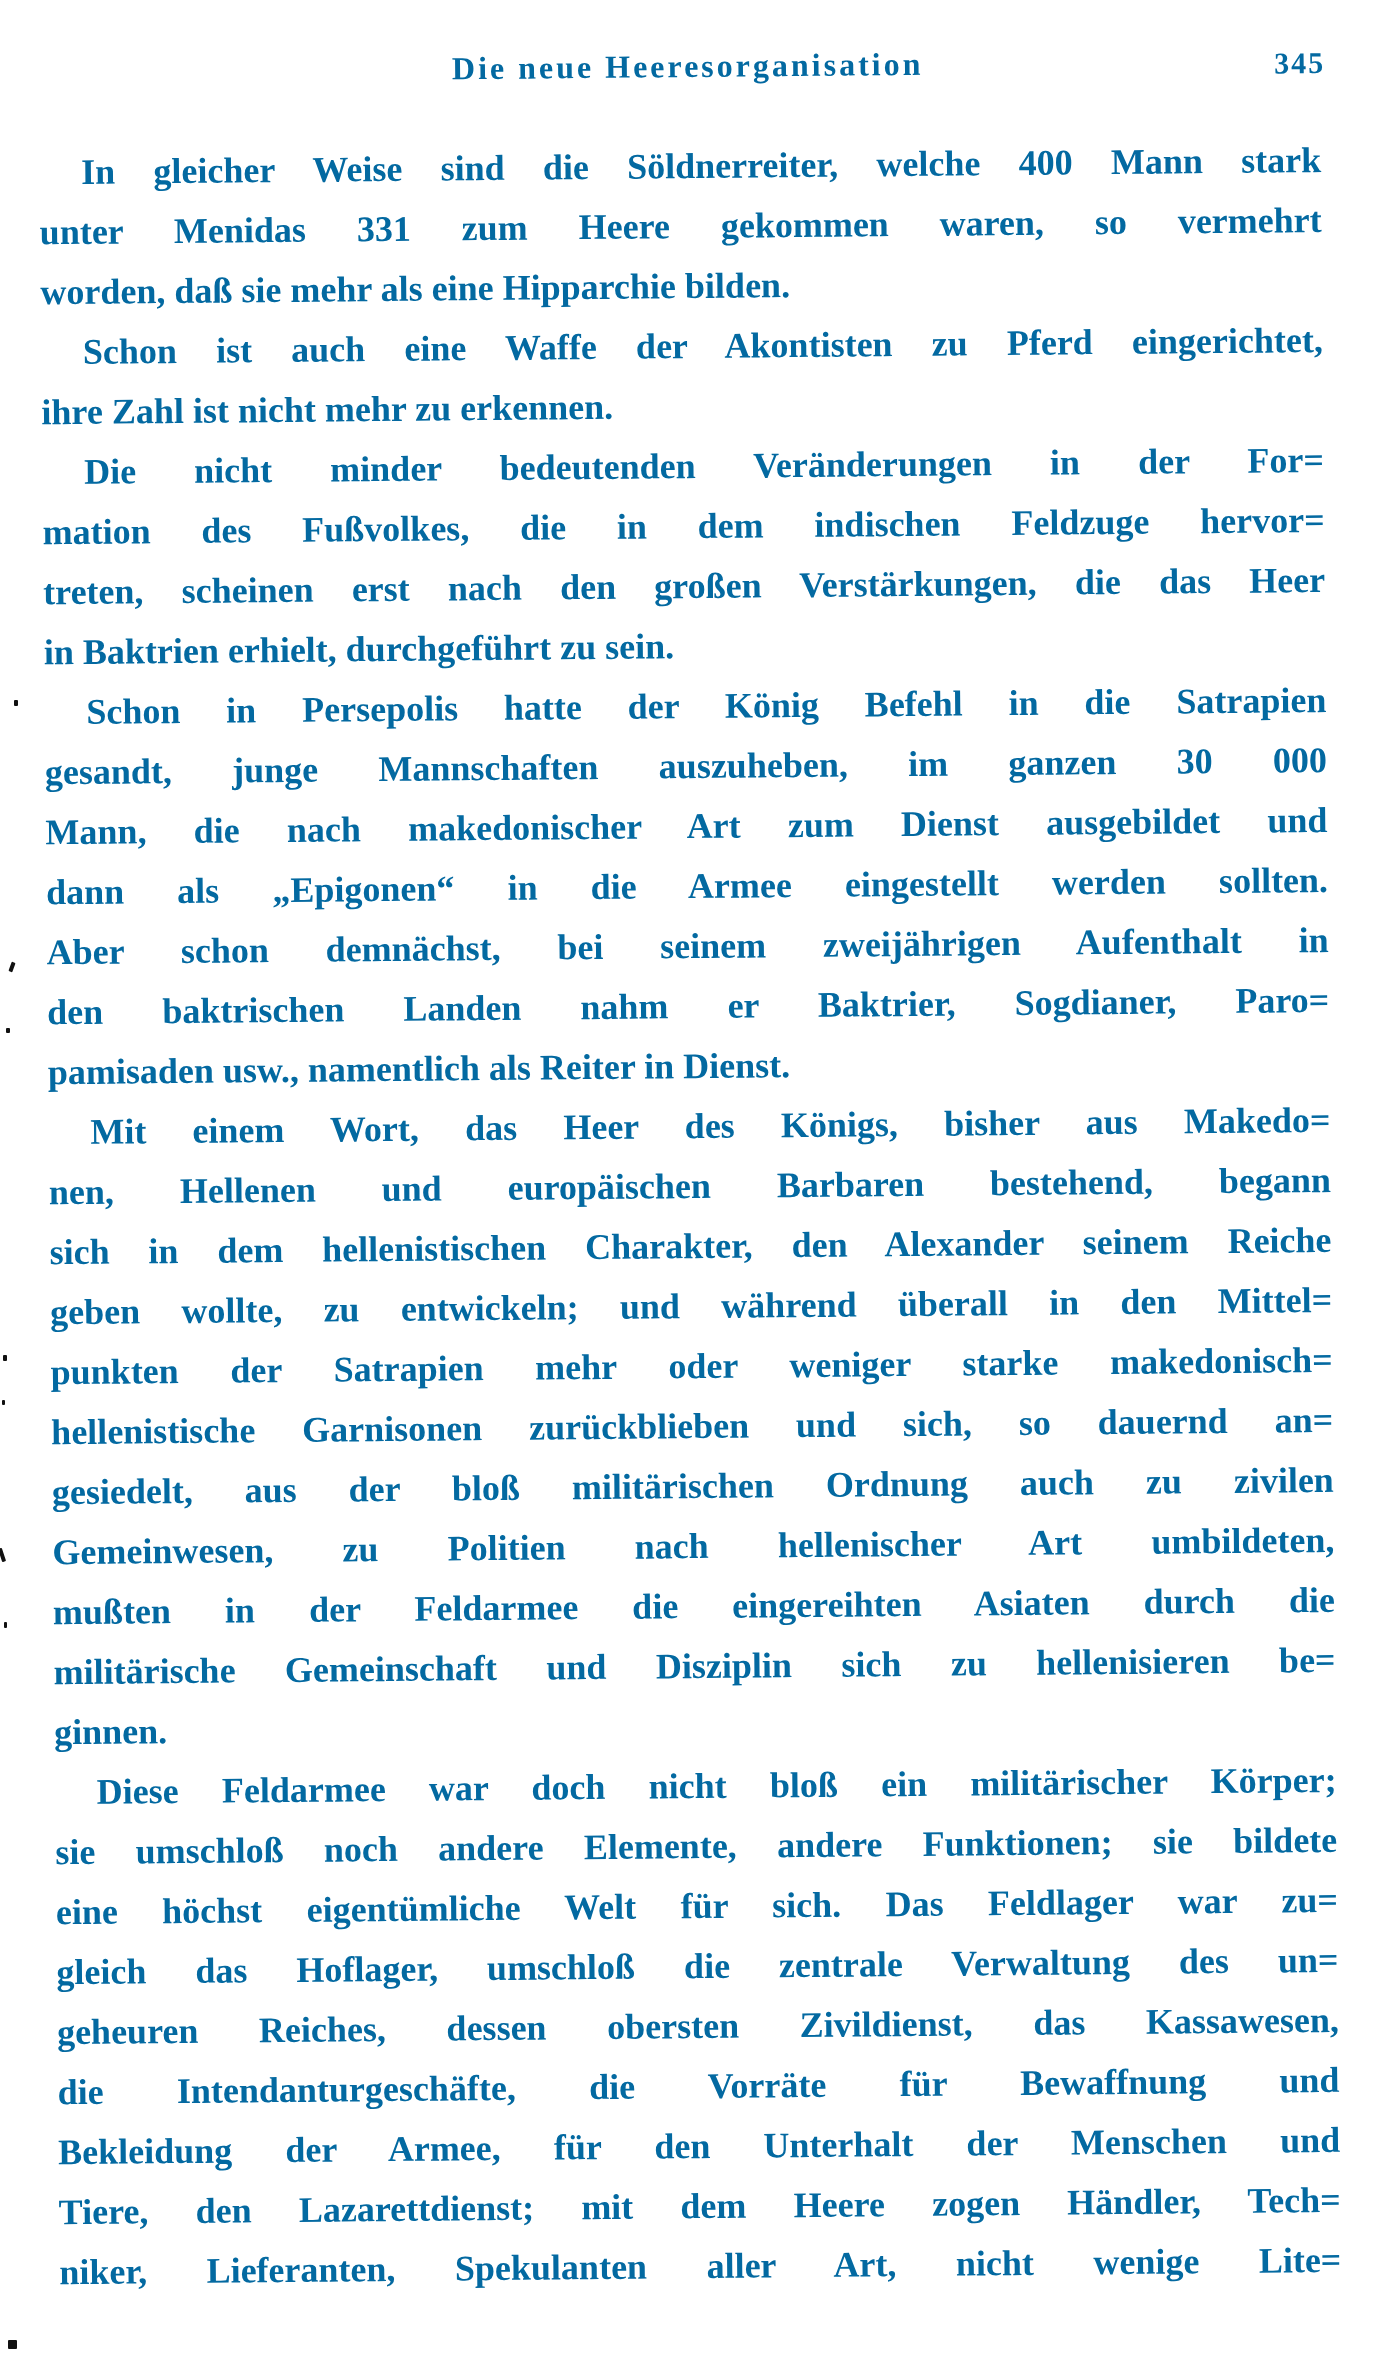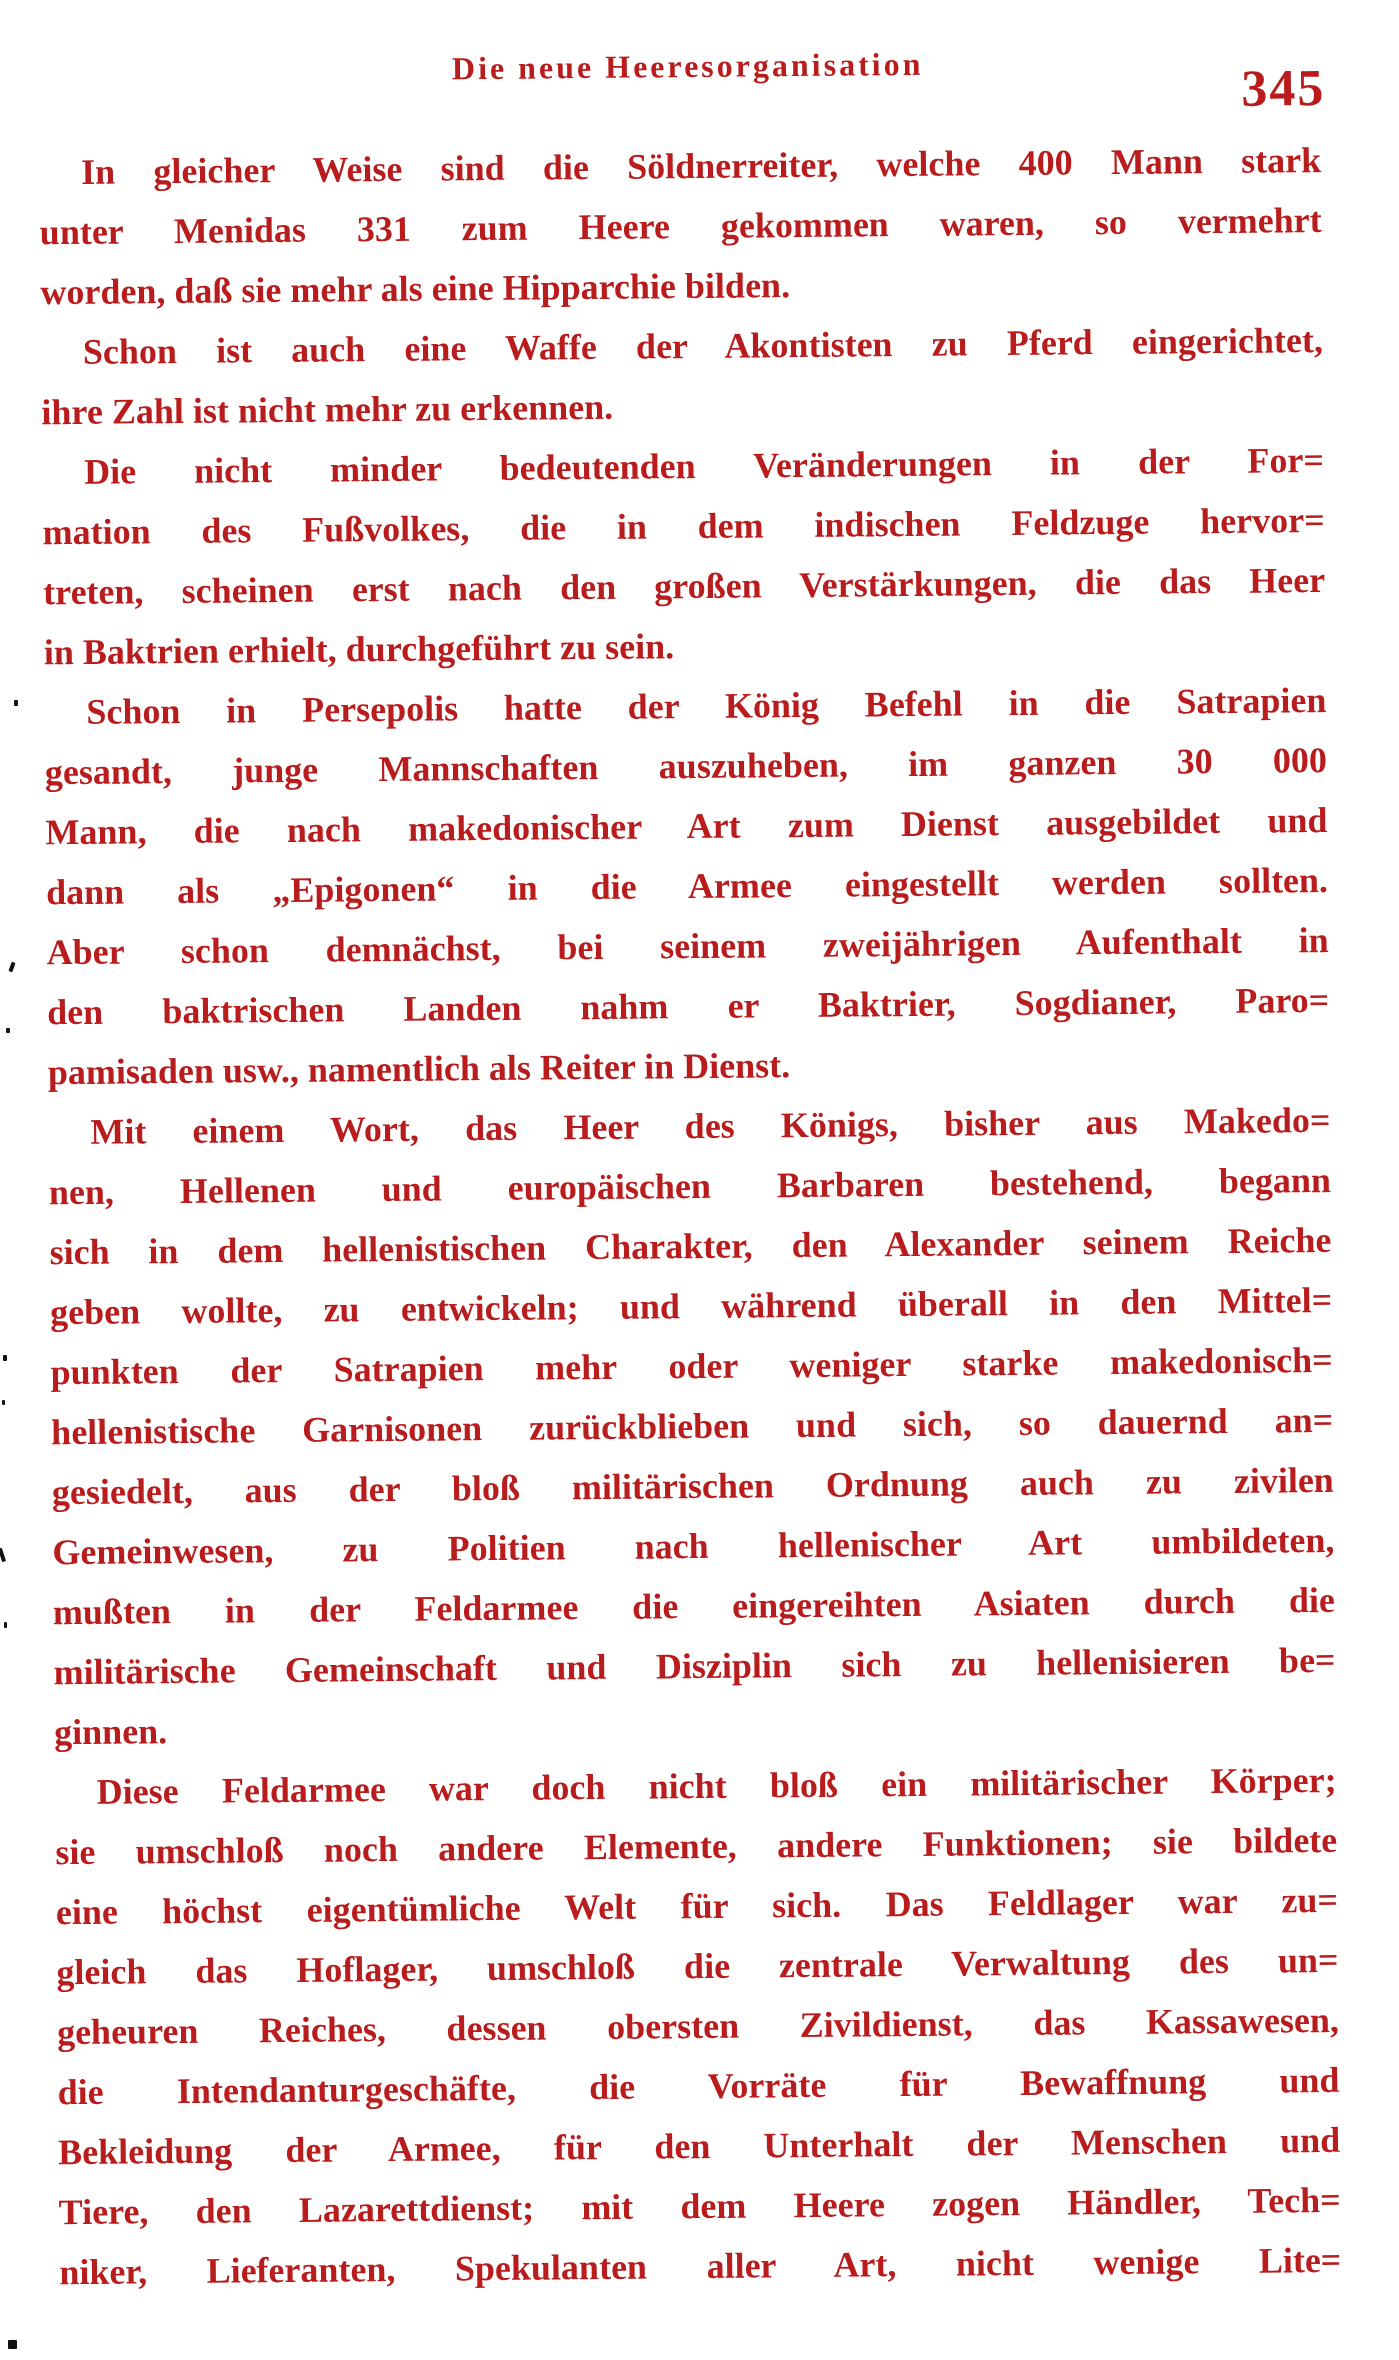--- a/index.html
+++ b/index.html
@@ -7,21 +7,21 @@
     padding: 0;
     background: #ffffff;
   }
   .page {
     position: relative;
     width: 1399px;
     height: 2360px;
     background: #ffffff;
     overflow: hidden;
     font-family: "Liberation Serif", serif;
-    color: #b91c1c;
+    color: #0369a1;
   }
   
   .content {
     position: absolute;
     inset: 0;
     transform: rotate(-0.55deg);
     transform-origin: 50% 55%;
   }
   .running-head {
     position: absolute;
@@ -33,24 +33,23 @@
   .head-title {
     text-align: center;
     font-size: 32px;
     font-weight: bold;
     letter-spacing: 3px;
   }
   .page-num {
     position: absolute;
     top: 4px;
     right: 62px;
-    font-size: 52px;
+    font-size: 30px;
     font-weight: bold;
     letter-spacing: 2px;
-    margin-top: 12px;
   }
   .body-text {
     position: absolute;
     top: 136px;
     left: 50px;
     width: 1282px;
     font-size: 36px;
     font-weight: bold;
     line-height: 60px;
     text-rendering: optimizeLegibility;

